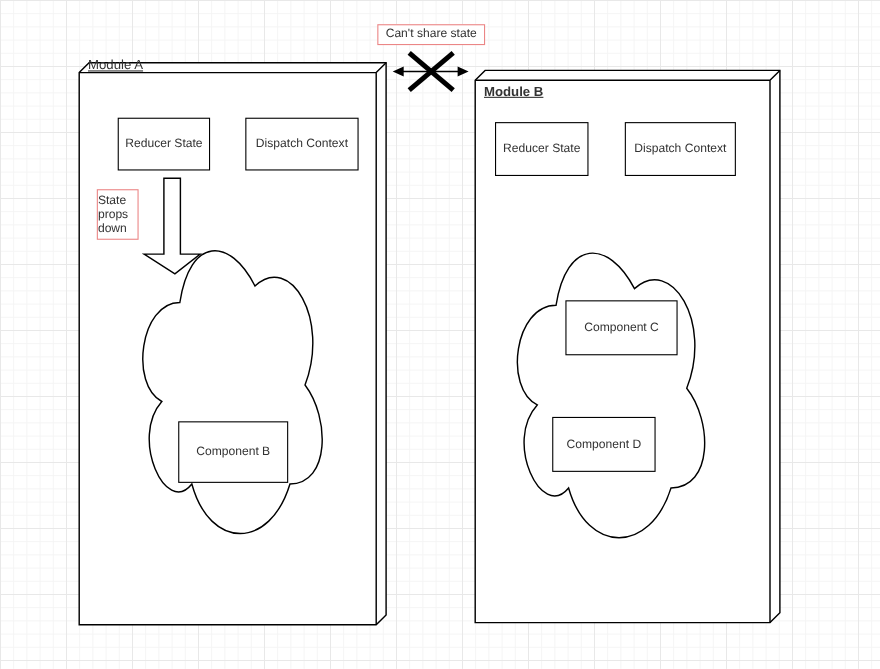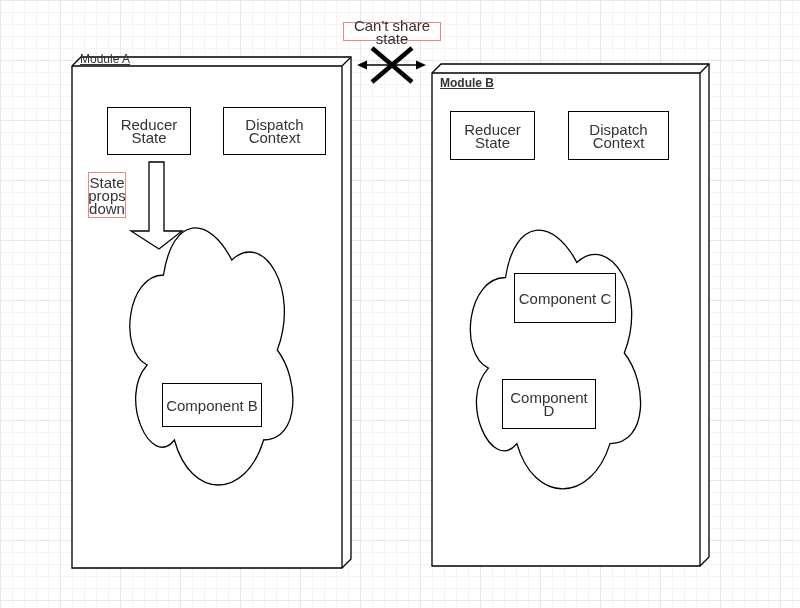--- a/index.html
+++ b/index.html
@@ -28,25 +28,25 @@
   .ink-fill  { stroke: var(--stroke, #000000); fill: #ffffff; stroke-width: 1.3; }
   .ink-solid { fill: var(--stroke, #000000); stroke: none; }
   .ink-thick { stroke: var(--stroke, #000000); fill: none; stroke-width: 4.5; }
 
   .node {
     position: absolute;
     box-sizing: border-box;
     display: flex;
     align-items: center;
     justify-content: center;
-    text-align: center;
+    text-align: left;
     background: #ffffff;
     border: 1px solid var(--stroke, #000000);
     color: var(--text, #333333);
-    font-size: 15px;
+    font-size: 11px;
     line-height: 13px;
   }
   .node span { display: block; }
 
   .module-title {
     position: absolute;
     color: var(--text, #333333);
     font-size: 12px;
     text-decoration: underline;
     background: transparent;
@@ -58,21 +58,21 @@
 
   
   #cant-share-state   { left: 343px; top: 22px;  width: 98px;  height: 19px; }
   #module-a-title     { left: 80px;  top: 52px; }
   #module-b-title     { left: 440px; top: 76px; font-weight: bold; }
   #reducer-state-a    { left: 107px; top: 107px; width: 84px;  height: 48px; }
   #dispatch-context-a { left: 223px; top: 107px; width: 103px; height: 48px; }
   #pass-props-down    { left: 88px;  top: 172px; width: 38px;  height: 46px; }
   #component-a        { left: 158px; top: 278px; width: 101px; height: 50px; }
   #use-context-label  { left: 149px; top: 357px; width: 136px; height: 20px; }
-  #component-b        { left: 162px; top: 383px; width: 100px; height: 44px; }
+  #component-b        { left: 162px; top: 383px; width: 100px; height: 56px; }
   #reducer-state-b    { left: 450px; top: 111px; width: 85px;  height: 49px; }
   #dispatch-context-b { left: 568px; top: 111px; width: 101px; height: 49px; }
   #component-c        { left: 498px; top: 273px; width: 102px; height: 50px; margin-left: 16px; }
   #component-d        { left: 502px; top: 379px; width: 94px; height: 50px; }
 </style>
 </head>
 <body>
 
 <div class="canvas">
 

